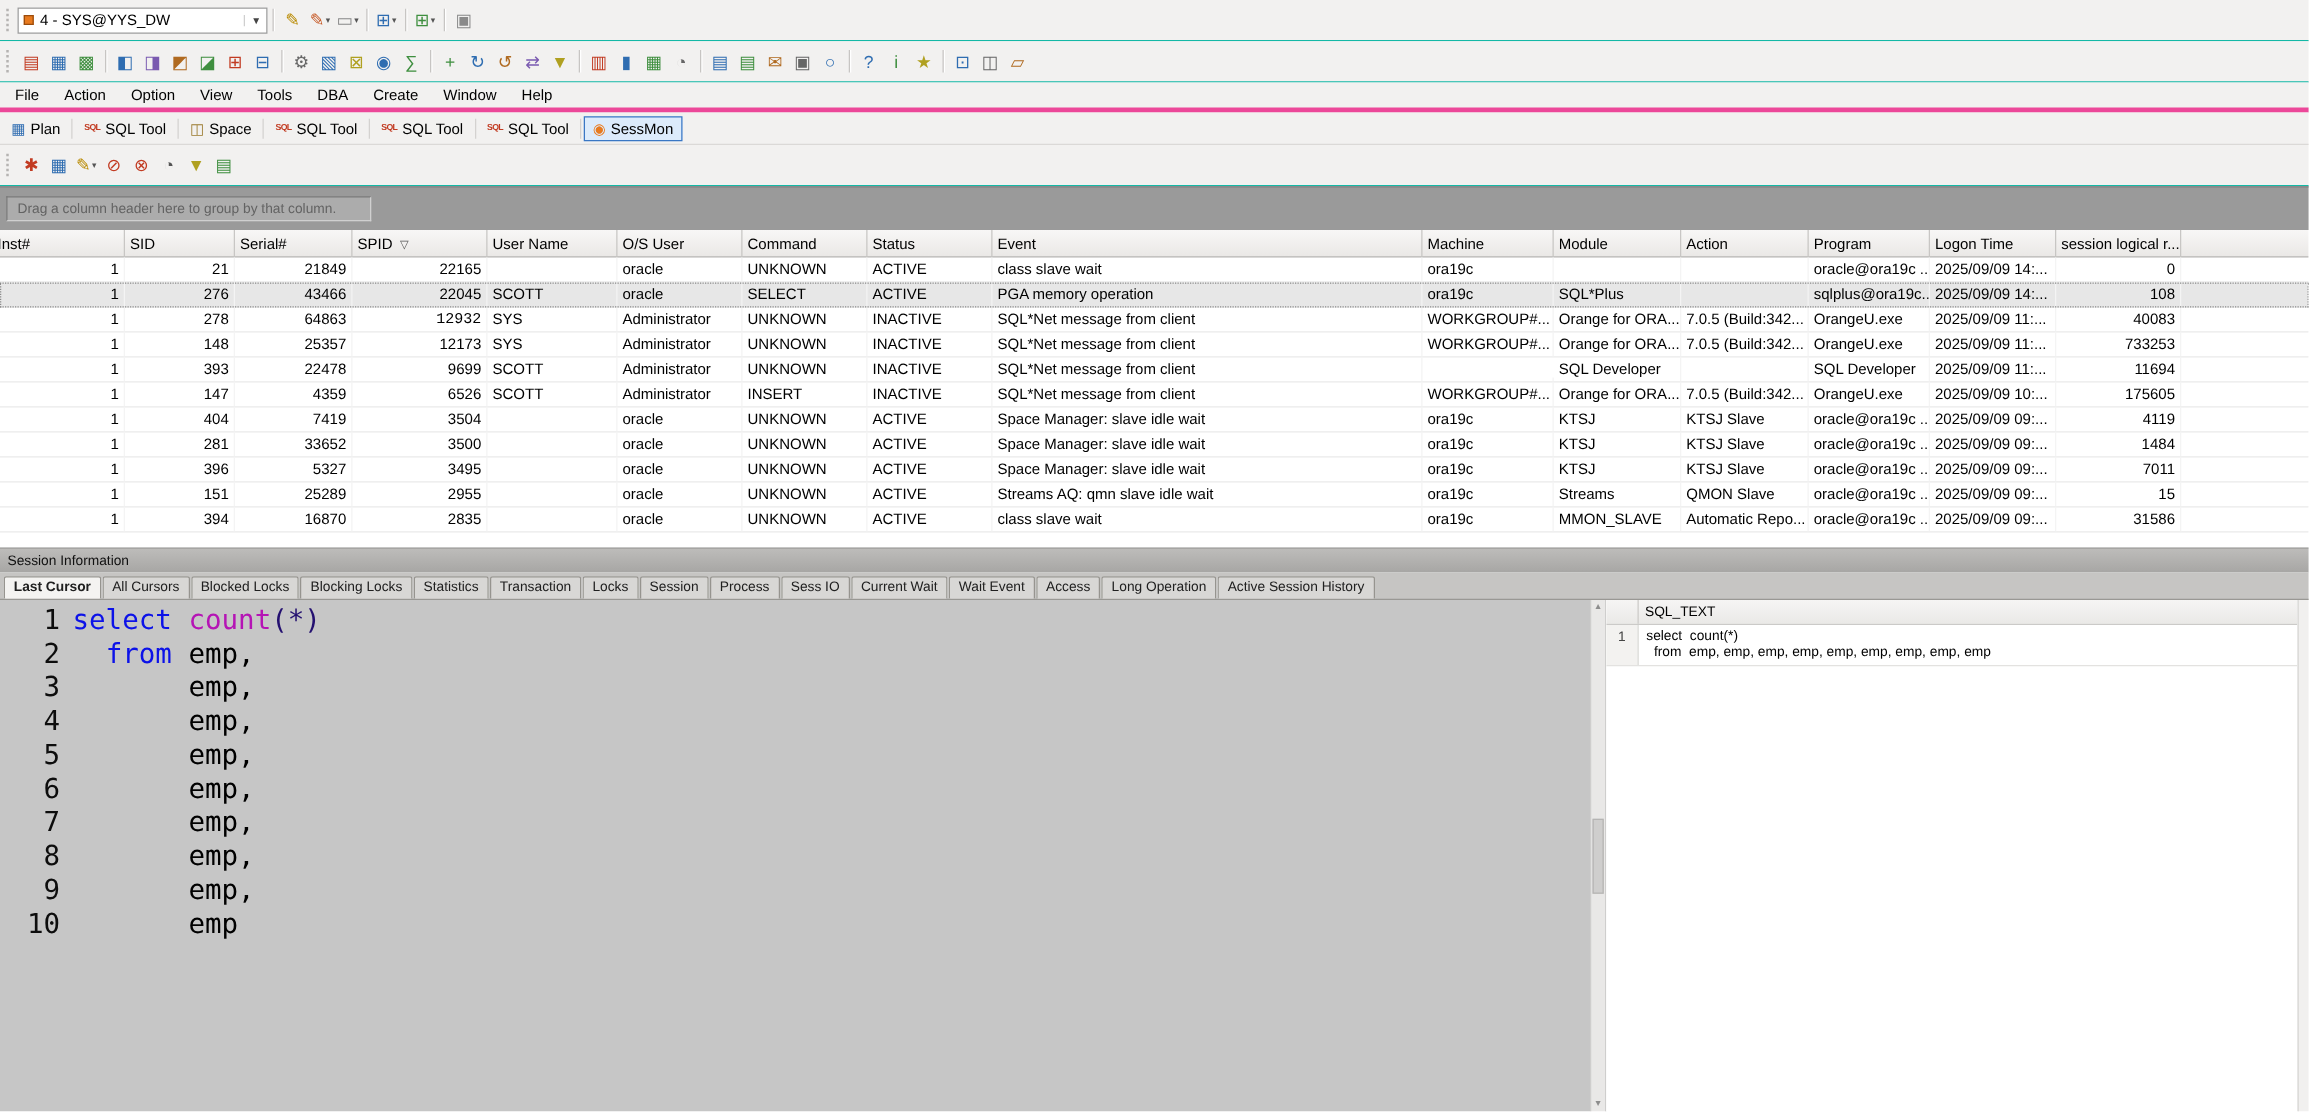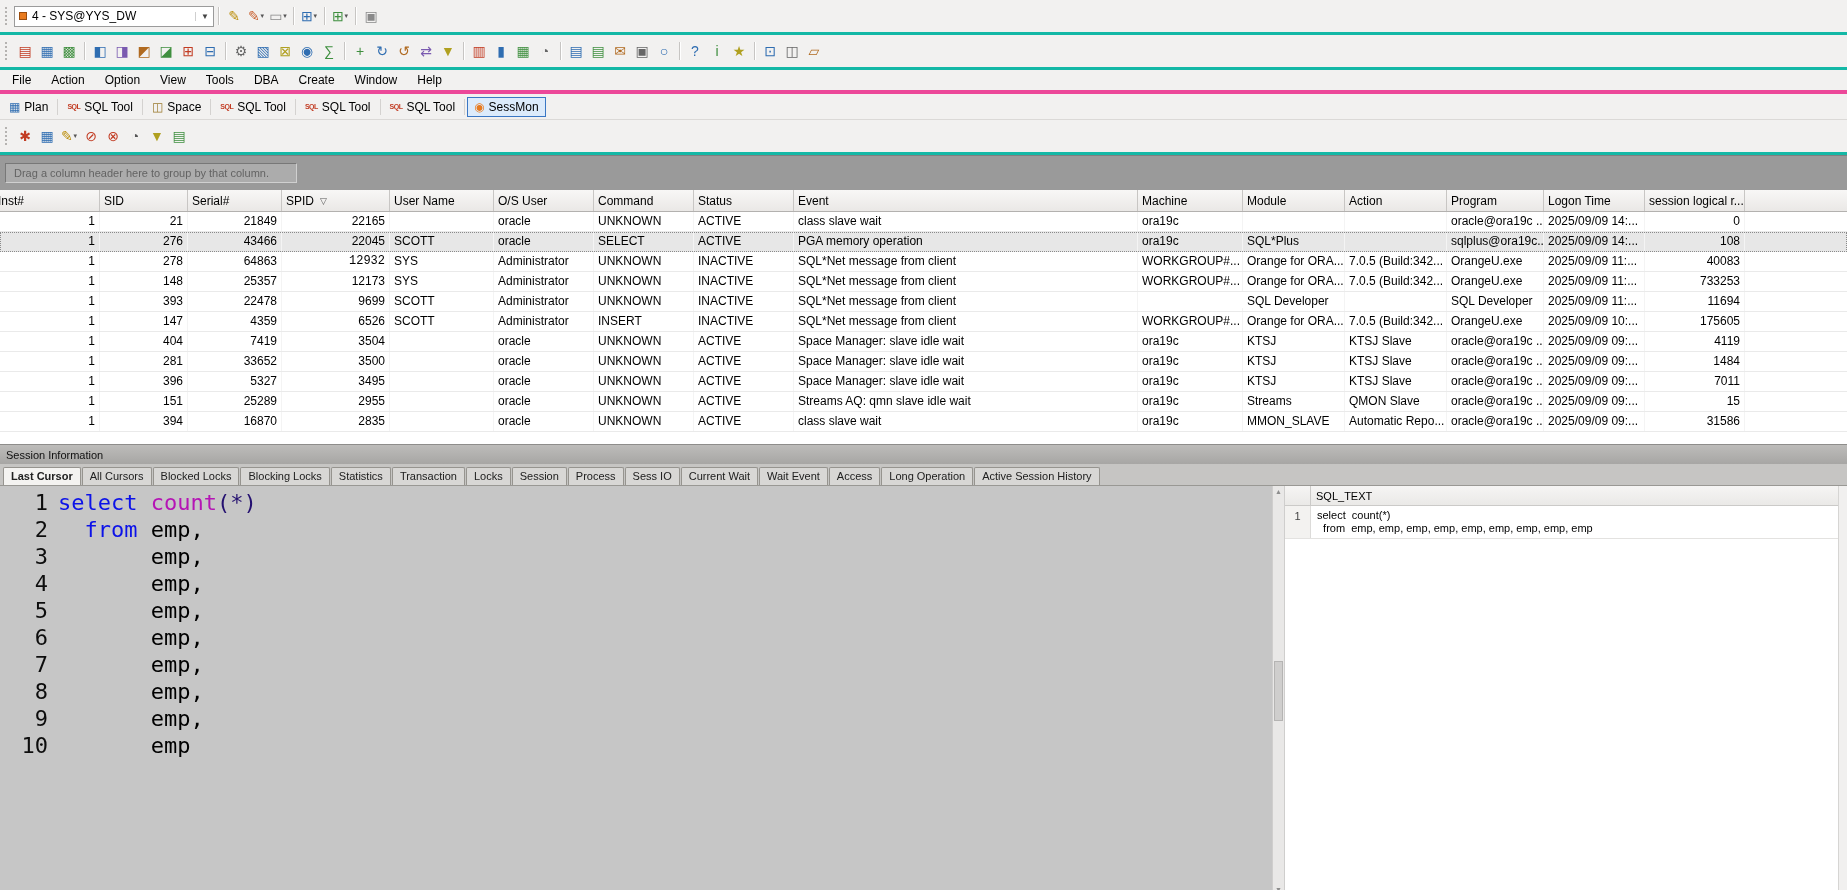--- a/index.html
+++ b/index.html
@@ -10,21 +10,21 @@
   .titlebar{height:16px;background:linear-gradient(#f28a4d,#e7601b);
     display:flex;align-items:center;padding:0 4px;gap:5px}
   .app-icon{width:10px;height:10px;background:#ffd9a8;border:1px solid #8a4a12;
     display:inline-block}
   .title-text{font-size:11px;line-height:16px;color:#3c1f07;white-space:nowrap;flex:1}
   .win-btns{display:flex;gap:2px;margin-right:2px}
   .win-btn{width:17px;height:12px;font-size:9px;line-height:11px;text-align:center;
     color:#4a2a10;background:rgba(255,255,255,.25);border:1px solid rgba(120,60,10,.4)}
 
   
-  .tb{background:#f2f1f0;border-bottom:3px solid #14b8a6;display:flex;
+  .tb{background:#f2f1f0;border-bottom:1px solid #14b8a6;display:flex;
     align-items:center;padding:16px 2px}
   .tb1{height:29px}.tb2{height:28px}.tb3{height:27px}
   .grip{width:4px;height:18px;border-left:2px dotted #b5b3b1;margin:0 5px 0 3px}
   .combo{display:flex;align-items:center;width:200px;height:21px;background:#fff;
     border:1px solid #9b9b9b;font-size:12px;padding:0 4px;gap:5px}
   .combo-dot{width:8px;height:8px;background:#e87a1e;border:1px solid #9a4c0d}
   .combo-caret{margin-left:auto;font-size:8px;color:#444;border-left:1px solid #cfcfcf;
     padding-left:5px}
   .tb-btn{display:inline-flex;align-items:center;justify-content:center;min-width:22px;
     height:22px;font-size:14px;gap:1px;border:1px solid transparent;border-radius:2px}

